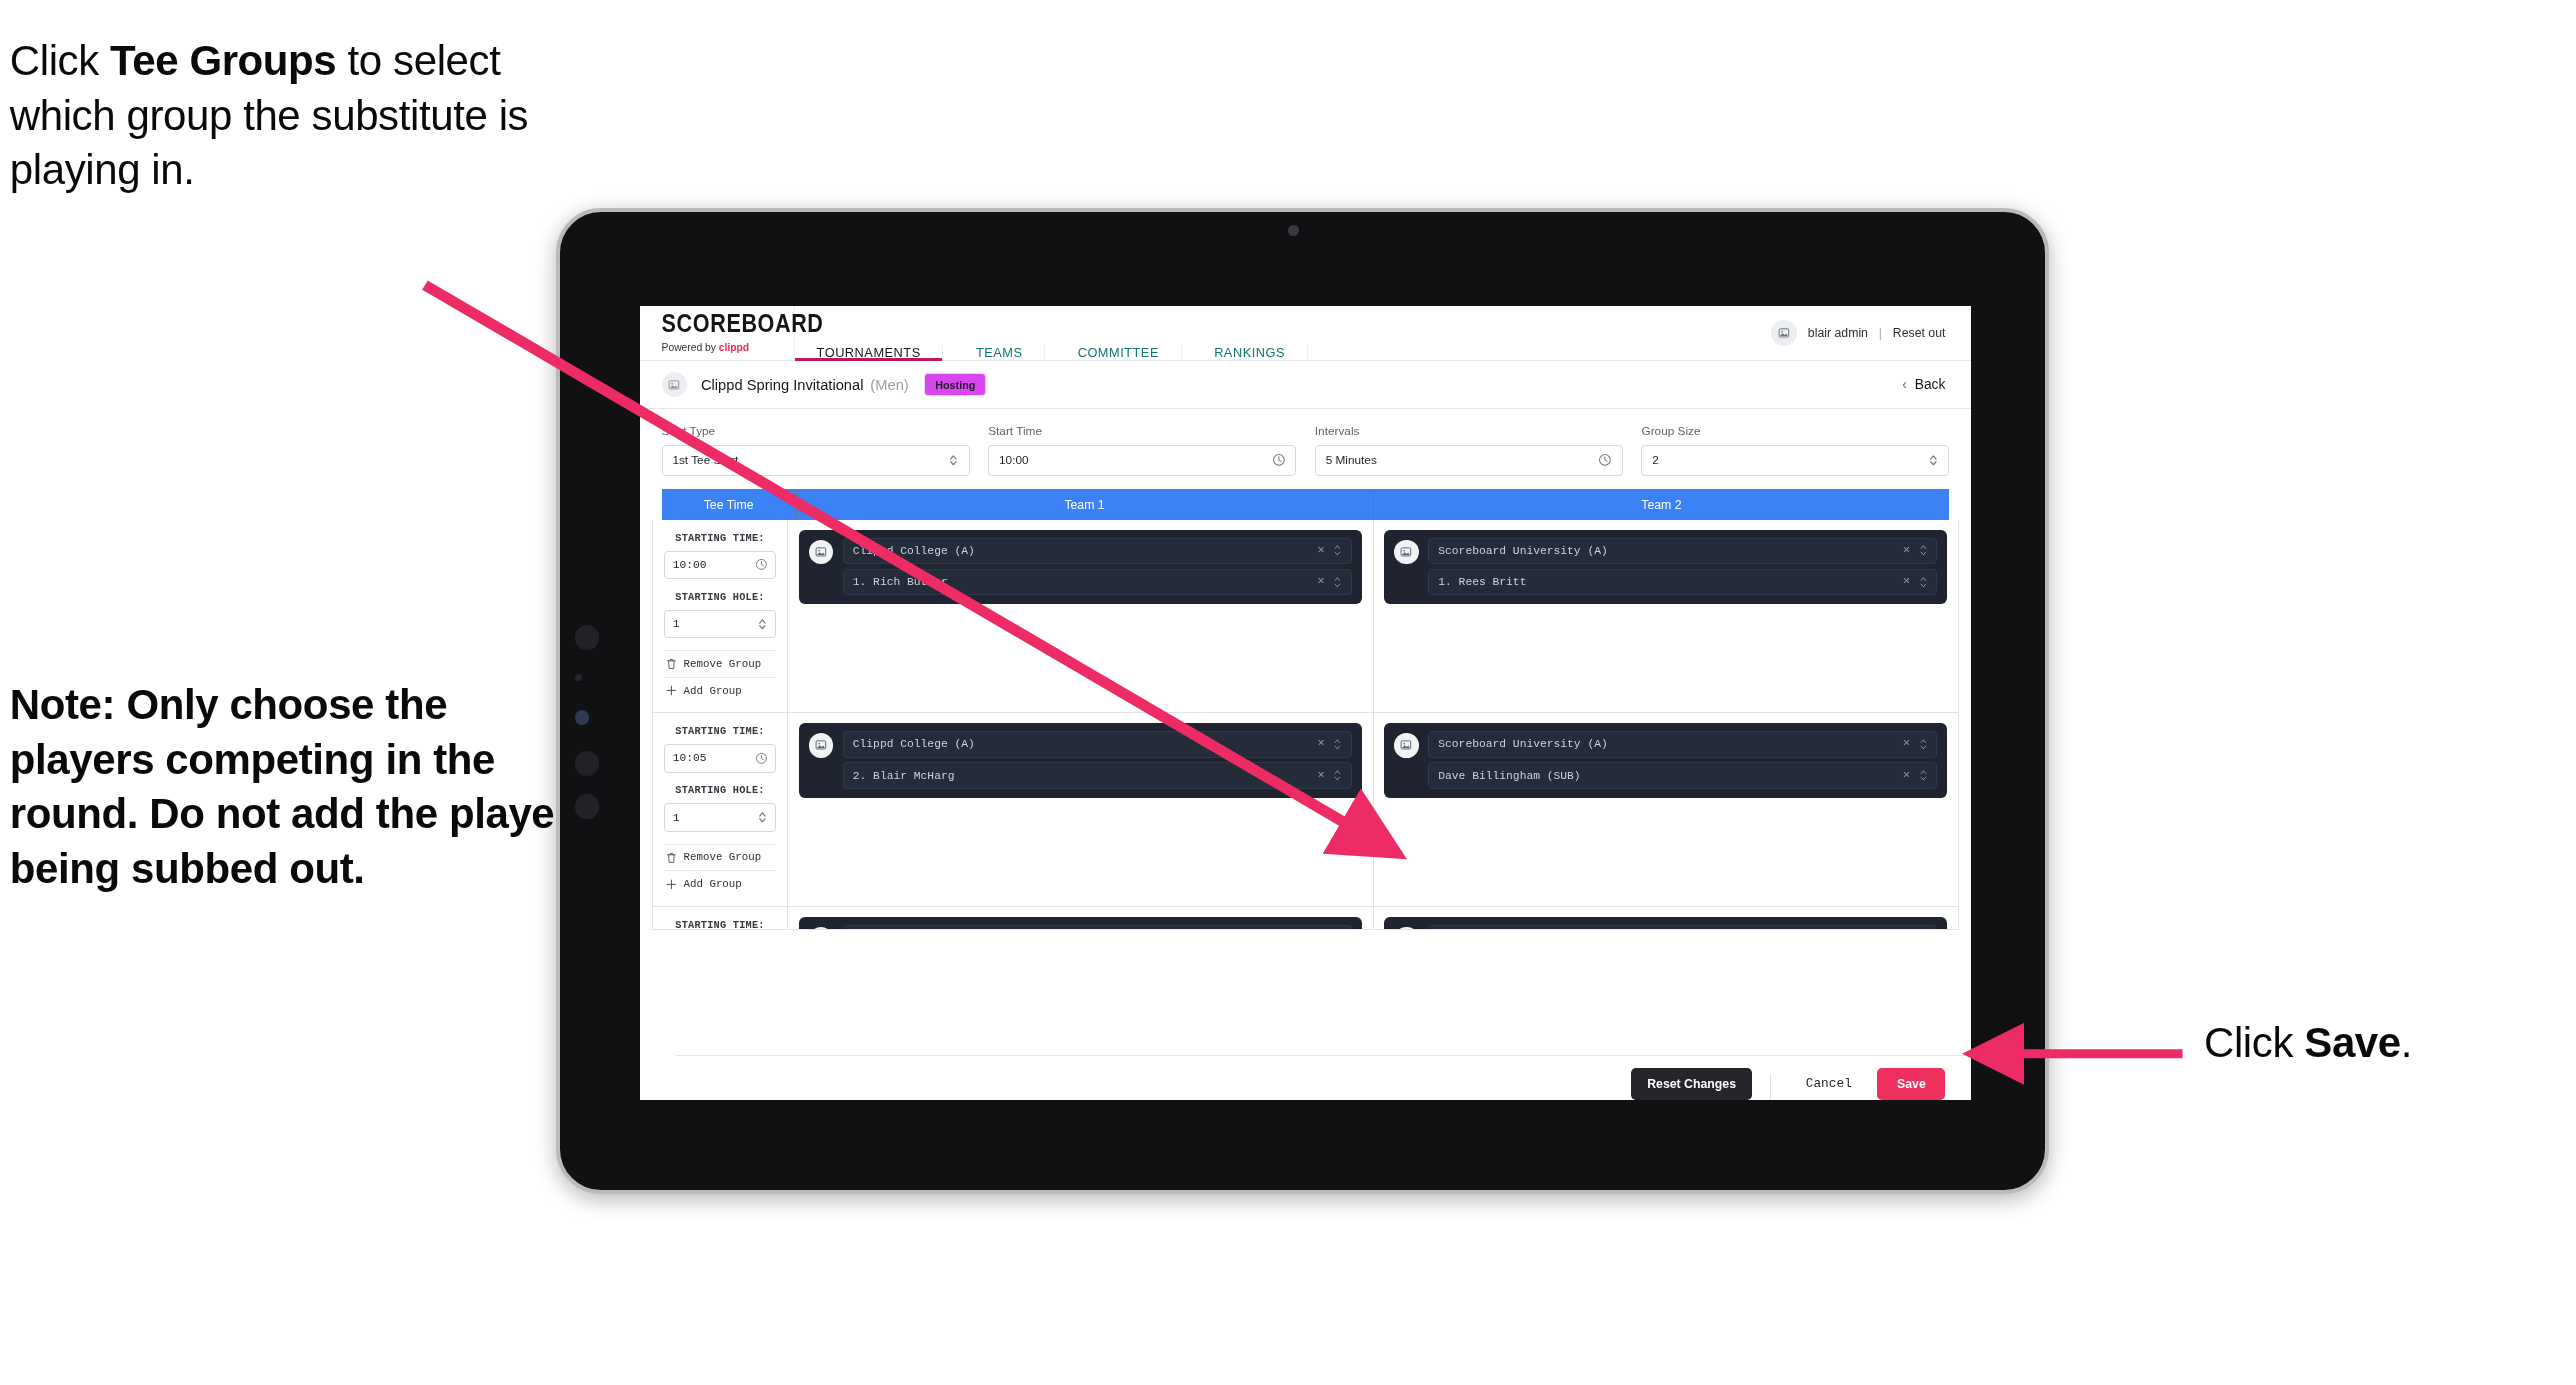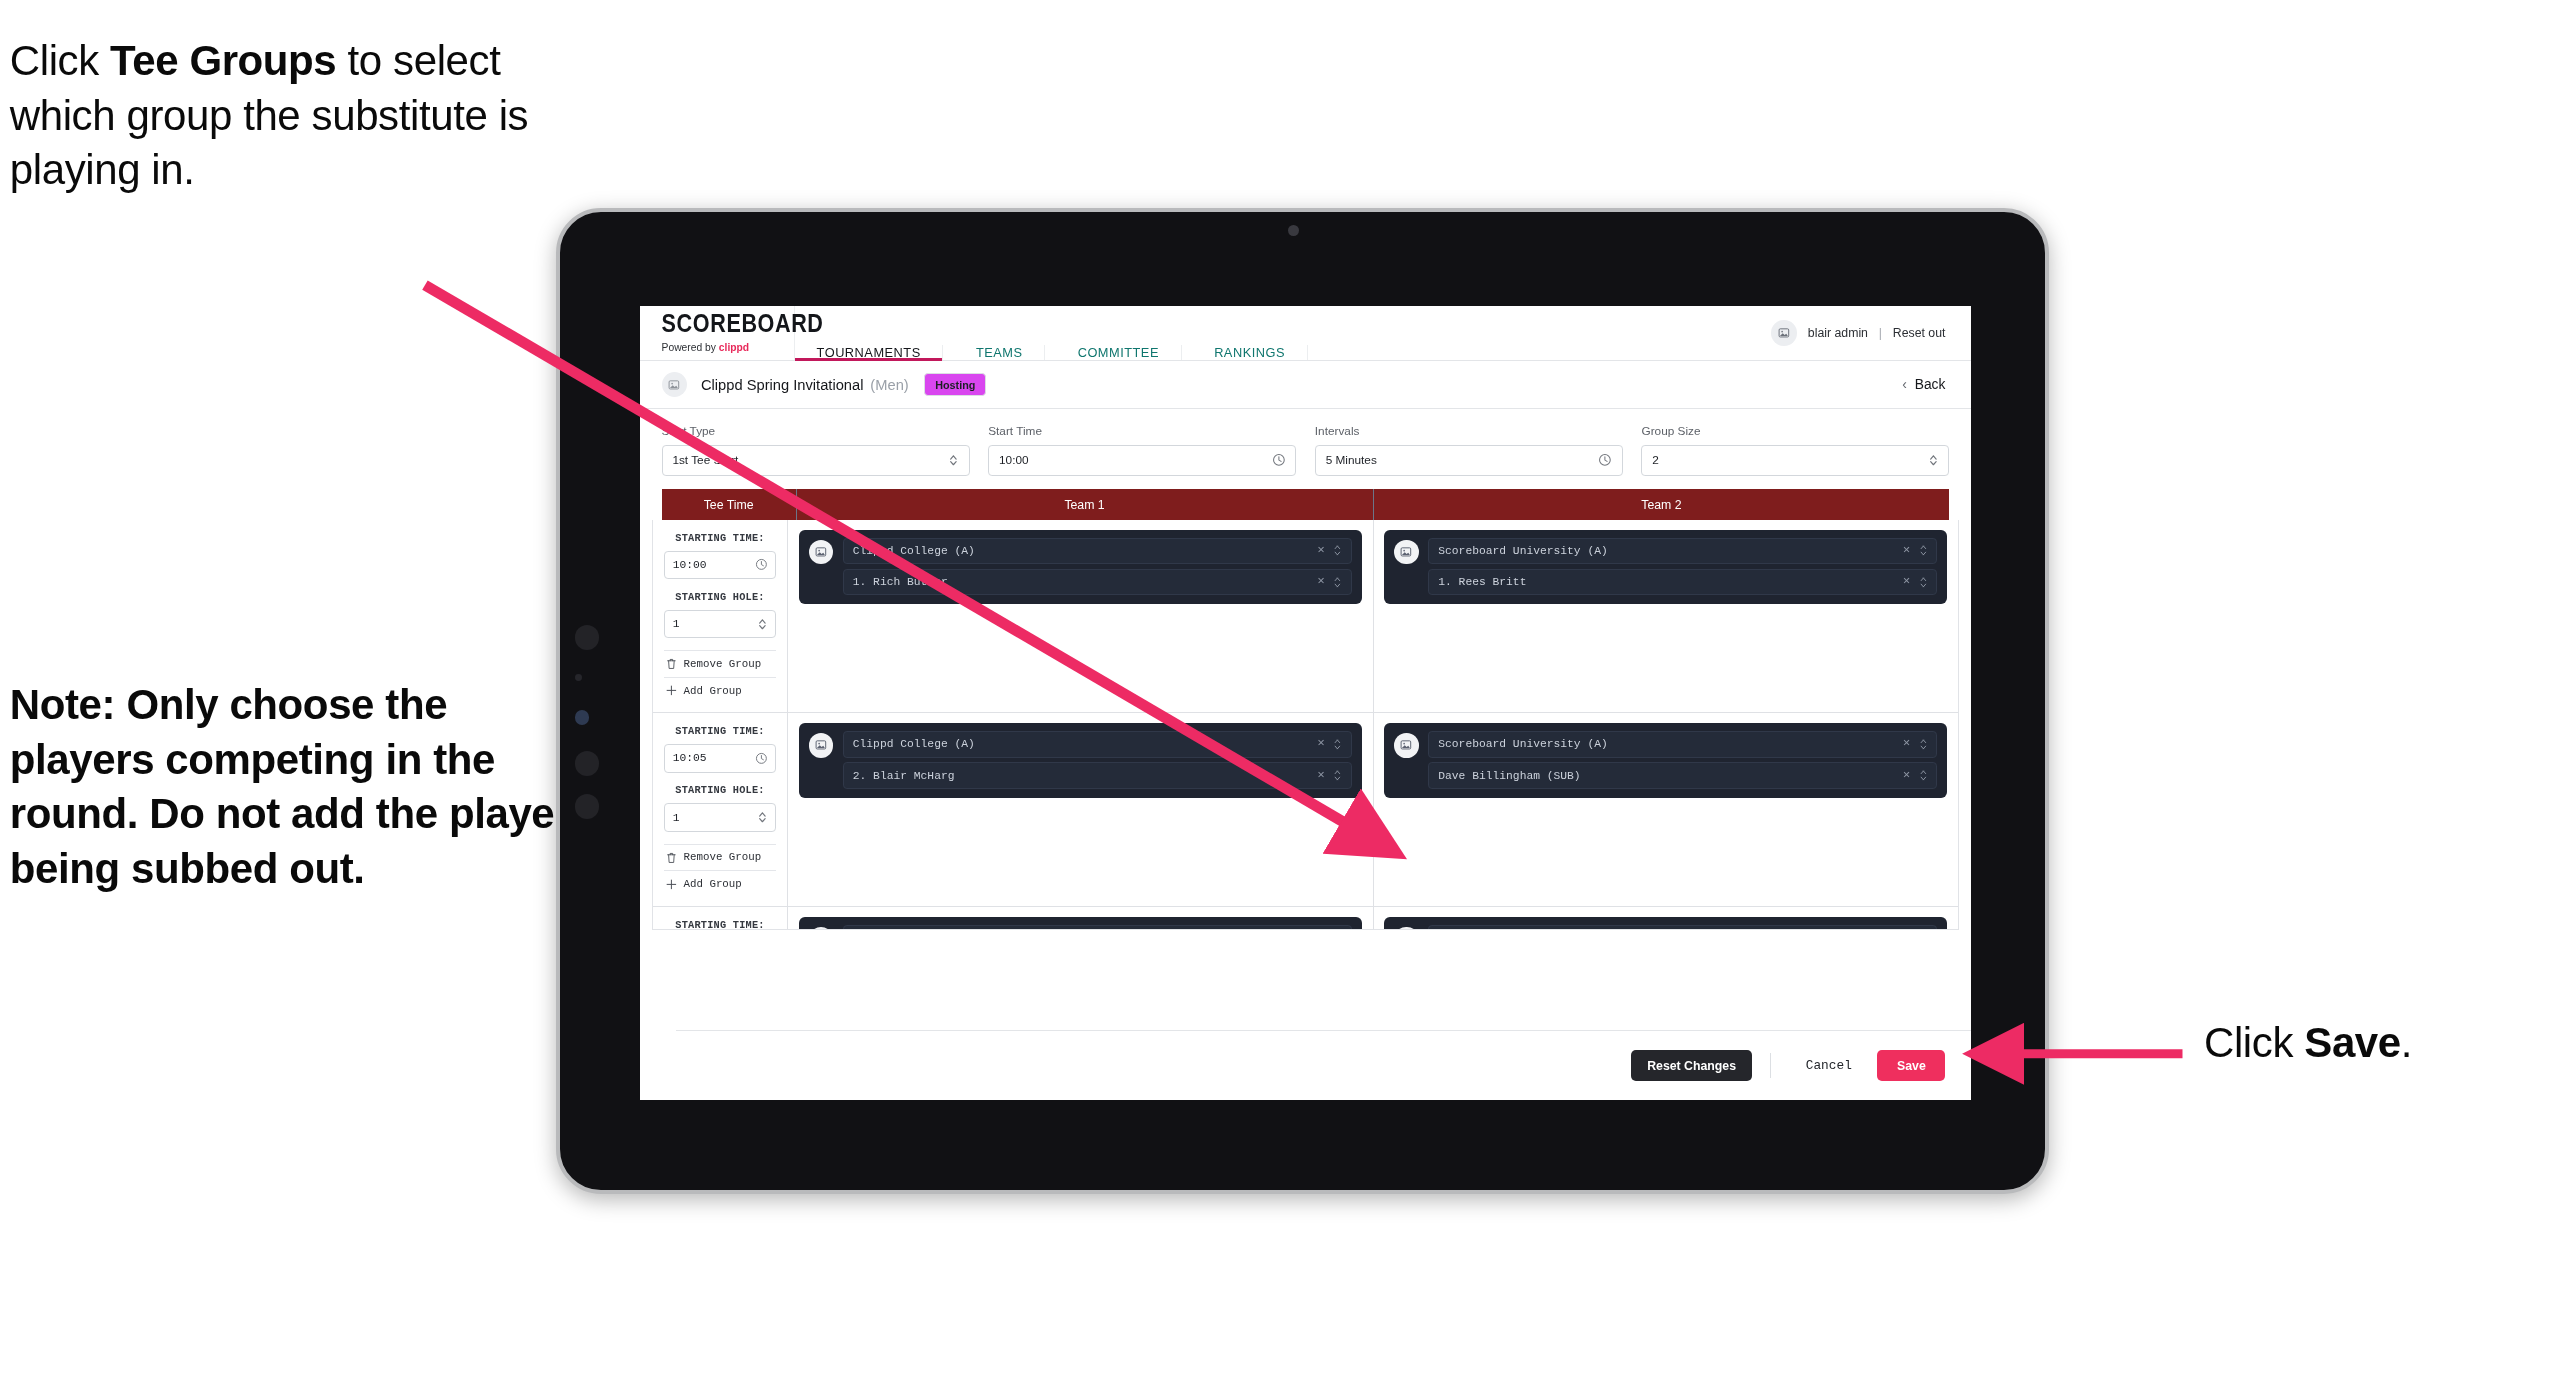--- a/index.html
+++ b/index.html
@@ -135,21 +135,21 @@
   .field-box {
     height: 31px; border: 1px solid #d3d7dc; border-radius: 3.9px;
     background: #fff; display: flex; align-items: center;
     padding: 0 9.8px; position: relative;
   }
   .field-val { font-size: 11.8px; color: #1d2026; }
   .field-ico { margin-left: auto; color: #72767d; display: flex; align-items: center; }
 
   
   .tbl-head {
-    display: flex; background: #7f1d1d; color: #fff; height: 30.5px;
+    display: flex; background: #3b82f6; color: #fff; height: 30.5px;
     margin: 0 21.6px;
   }
   .th {
     display: flex; align-items: center; justify-content: center;
     font-size: 12.3px; font-weight: normal;
     border-right: 1px solid #6c7588;
   }
   .th:last-child { border-right: none; }
   .th-tee { width: 135px; }
   .th-t1 { flex: 1; }
@@ -200,23 +200,23 @@
     padding: 0 8.8px; margin-bottom: 4.9px;
   }
   .trow:last-child { margin-bottom: 0; }
   .trow .nm { font-size: 11.3px; color: #ccd2dc; white-space: nowrap; overflow: hidden; text-overflow: ellipsis; }
   .trow .ctrls { margin-left: auto; display: flex; align-items: center; gap: 8.8px; flex: none; }
   .x-ico { font-size: 11.8px; color: #8d95a3; cursor: pointer; line-height: 1; }
   .ud-ico { color: #8d95a3; display: flex; cursor: pointer; }
 
   
   .actionbar {
-    position: absolute; left: 0; right: 0; bottom: 0; height: 70px;
+    position: absolute; left: 0; right: 0; bottom: 0; height: 45px;
     background: #fff; border-top: 1px solid #e3e5e8;
-    display: flex; align-items: center; justify-content: flex-end;
+    display: flex; align-items: flex-end; justify-content: flex-end;
     gap: 0; padding-right: 25.6px; margin-left: 36px;
   }
   .btn-reset {
     background: #25262b; color: #fff; font-size: 12.3px; font-weight: bold;
     border-radius: 4.9px; padding: 8.8px 15.7px; border: none; cursor: pointer;
   }
   .bar-div { width: 1px; height: 25.6px; background: #dcdfe3; margin: 0 18.7px; }
   .btn-cancel {
     background: transparent; border: none; color: #23262b; font-size: 12.8px;
     padding: 8.8px 15.7px; cursor: pointer; font-family: Liberation Mono, monospace;

